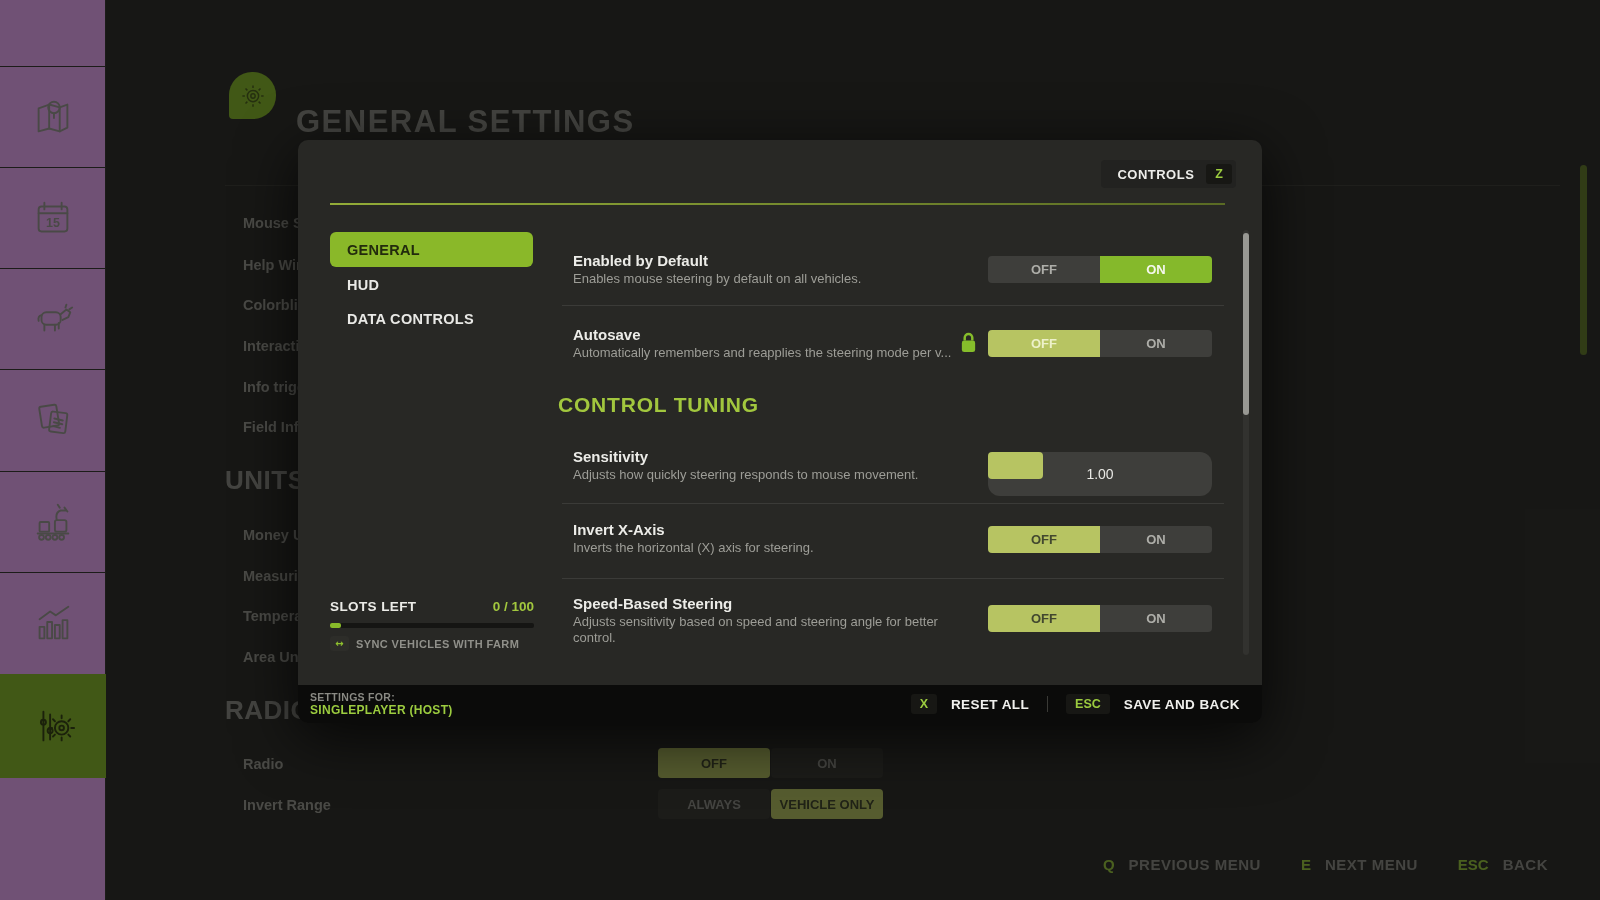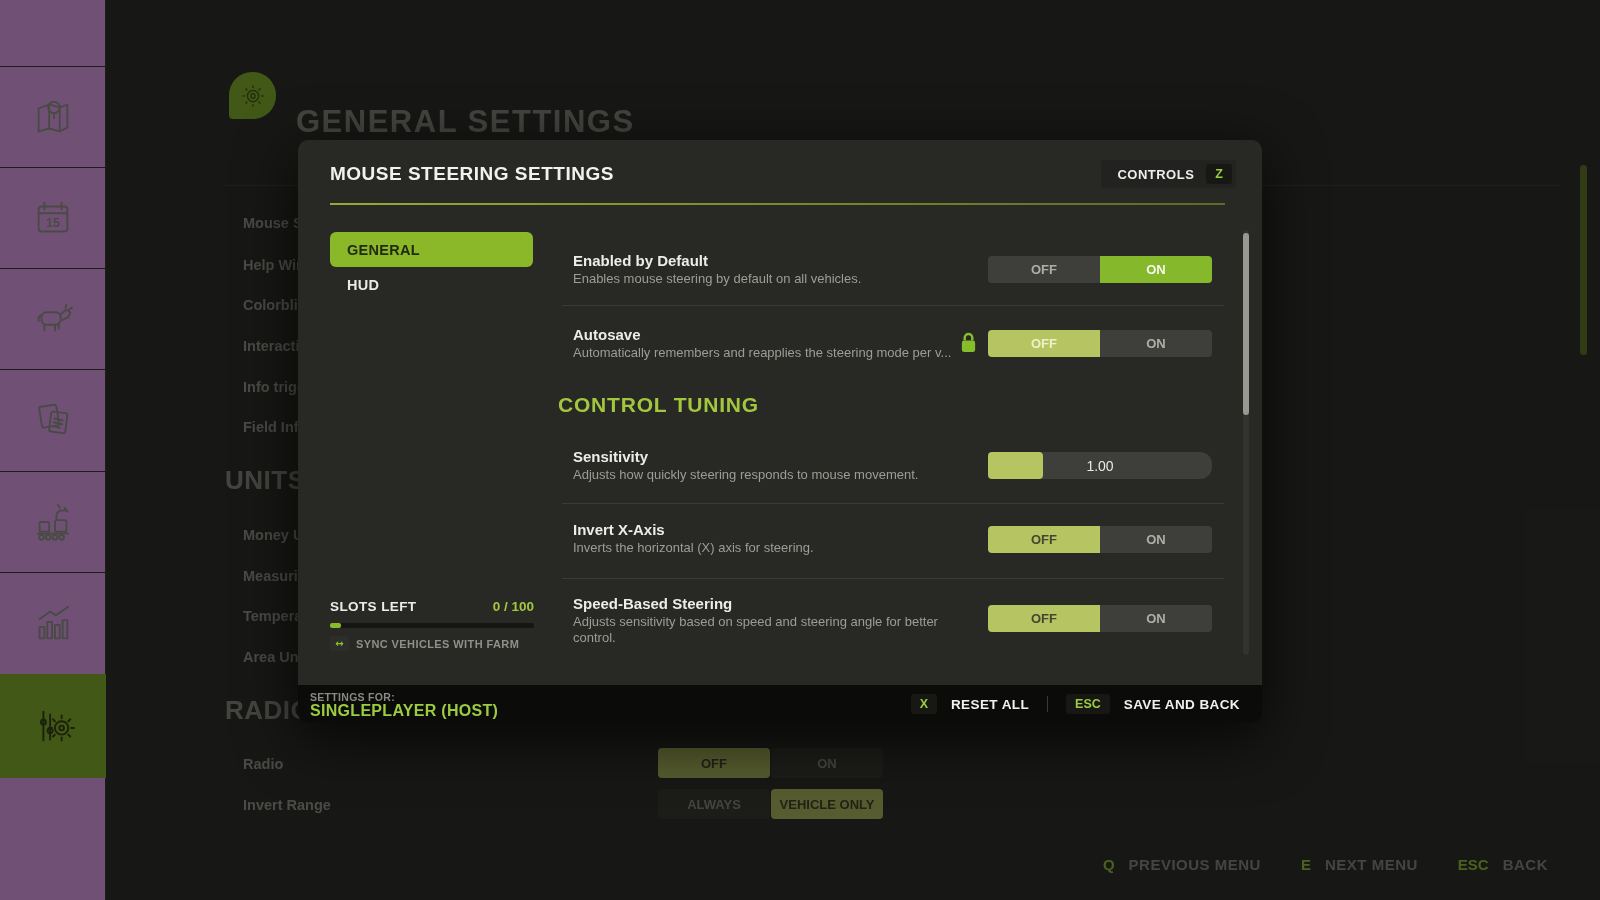--- a/index.html
+++ b/index.html
@@ -45,40 +45,40 @@
   .divider{position:absolute;left:264px;width:662px;height:1px;background:#3b3b38;}
   .section-heading{position:absolute;left:260px;font-size:21px;font-weight:bold;color:#a2c73e;letter-spacing:.8px;}
 
   .toggle{position:absolute;left:690px;width:224px;height:27px;display:flex;border-radius:4px;overflow:hidden;}
   .seg{width:112px;height:27px;display:flex;align-items:center;justify-content:center;font-size:13px;font-weight:bold;}
   .seg.dark{background:#3e3e3b;color:#aeaea9;}
   .seg.on-green{background:#85b92b;color:#f5f7ee;}
   .seg.off-olive{background:#b7c462;color:#42482f;}
   .seg.off-olive.locked{color:#edf1ca;}
 
-  .slider{position:absolute;left:690px;width:224px;height:27px;background:#3e3e3b;border-radius:12px;}
+  .slider{position:absolute;left:690px;width:224px;height:44px;background:#3e3e3b;border-radius:12px;}
   .slider .handle{position:absolute;left:0;top:0;width:55px;height:27px;background:#b7c462;border-radius:4px;}
   .slider .val{position:absolute;inset:0;display:flex;align-items:center;justify-content:center;font-size:14px;color:#e9e9e5;}
 
   .lock{position:absolute;left:661px;top:191px;}
 
   .slots-label{position:absolute;left:32px;top:459px;font-size:13.5px;font-weight:bold;color:#ececе8;color:#ecece8;letter-spacing:.4px;}
   .slots-value{position:absolute;left:32px;top:459px;width:204px;text-align:right;font-size:13.5px;font-weight:bold;color:#a2c73e;}
   .slots-bar{position:absolute;left:32px;top:483px;width:204px;height:5px;background:#151513;border-radius:2px;}
   .slots-fill{height:5px;background:#88bb2a;border-radius:2px;}
   .sync-badge{position:absolute;left:32px;top:496px;width:19px;height:15px;background:#2d2d29;border-radius:3px;display:flex;align-items:center;justify-content:center;color:#8fc12e;font-size:10px;font-weight:bold;font-family:"DejaVu Sans",sans-serif;}
   .sync-label{position:absolute;left:58px;top:498px;font-size:11px;font-weight:bold;color:#90908a;letter-spacing:.4px;}
 
   .m-scroll-track{position:absolute;left:945px;top:90px;width:6px;height:425px;background:#32322f;border-radius:3px;}
   .m-scroll-thumb{position:absolute;left:945px;top:93px;width:6px;height:182px;background:#989893;border-radius:3px;}
 
   .modal-footer{background:#0b0b0a;height:38px;display:flex;align-items:center;justify-content:space-between;padding:0 22px 0 12px;}
   .mf-left{display:flex;flex-direction:column;line-height:13px;}
   .mf-for{font-size:10.5px;font-weight:bold;color:#8a8a84;letter-spacing:.3px;}
-  .mf-val{font-size:16px;font-weight:bold;color:#9ccc3f;letter-spacing:.3px;}
+  .mf-val{font-size:12px;font-weight:bold;color:#9ccc3f;letter-spacing:.3px;}
   .mf-right{display:flex;align-items:center;gap:14px;}
   .mf-right .act{font-size:13.5px;font-weight:bold;color:#f0f0ed;letter-spacing:.4px;}
   .mf-sep{width:1px;height:16px;background:#3a3a36;margin:0 4px;}
 </style>
 </head>
 <body>
 
 <div class="screen">
 
   <div class="bg-layer">
@@ -190,29 +190,29 @@
     </div>
 
     <div class="bg-scrollbar"></div>
   </div>
 
   <div class="dim-overlay"></div>
 
   <div class="modal">
     <div class="modal-body">
 
-      <div class="m-title">MOUSE STEERING SETTINGS</div>
       <div class="m-controls">
         <span class="lbl">CONTROLS</span>
         <span class="keycap">Z</span>
       </div>
       <div class="m-underline"></div>
 
       <div class="tab active" style="top:92px;">GENERAL</div>
       <div class="tab" style="top:127px;">HUD</div>
+      <div class="tab" style="top:161px;">DATA CONTROLS</div>
 
       <div class="row-label" style="left:275px;top:112px;">Enabled by Default</div>
       <div class="row-desc" style="left:275px;top:131px;">Enables mouse steering by default on all vehicles.</div>
       <div class="toggle" style="top:116px;">
         <div class="seg dark">OFF</div>
         <div class="seg on-green">ON</div>
       </div>
 
       <div class="divider" style="top:165px;"></div>
 

